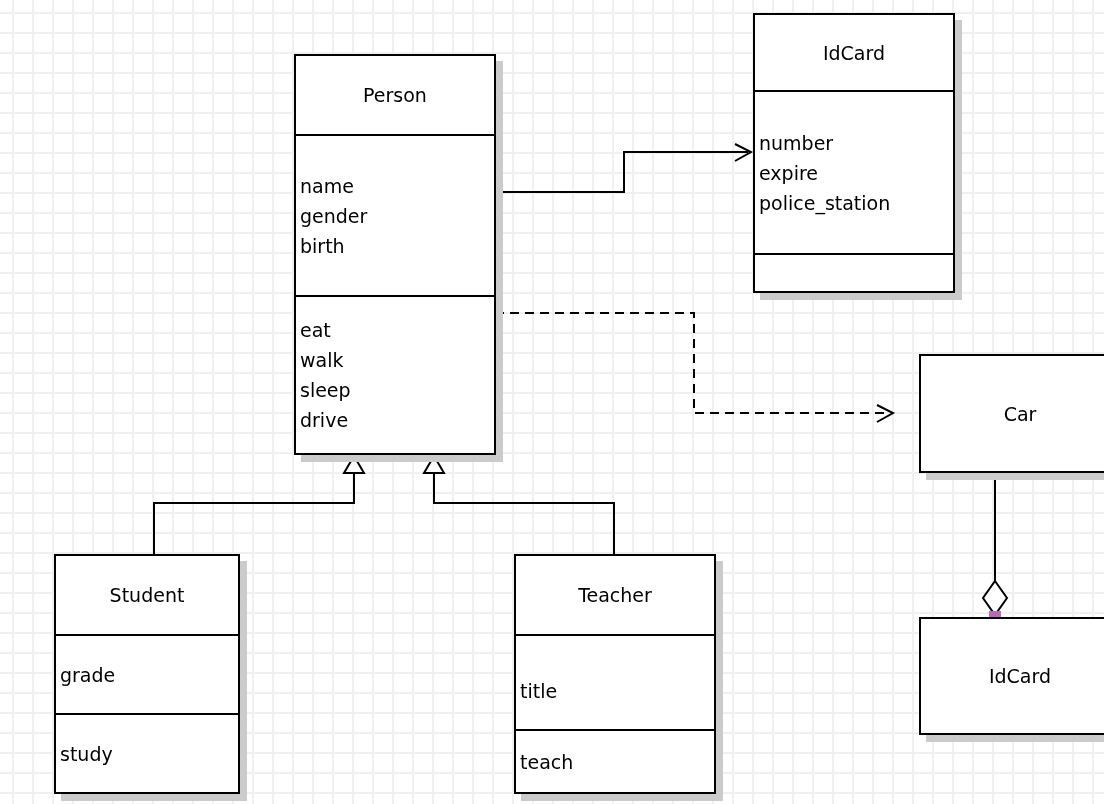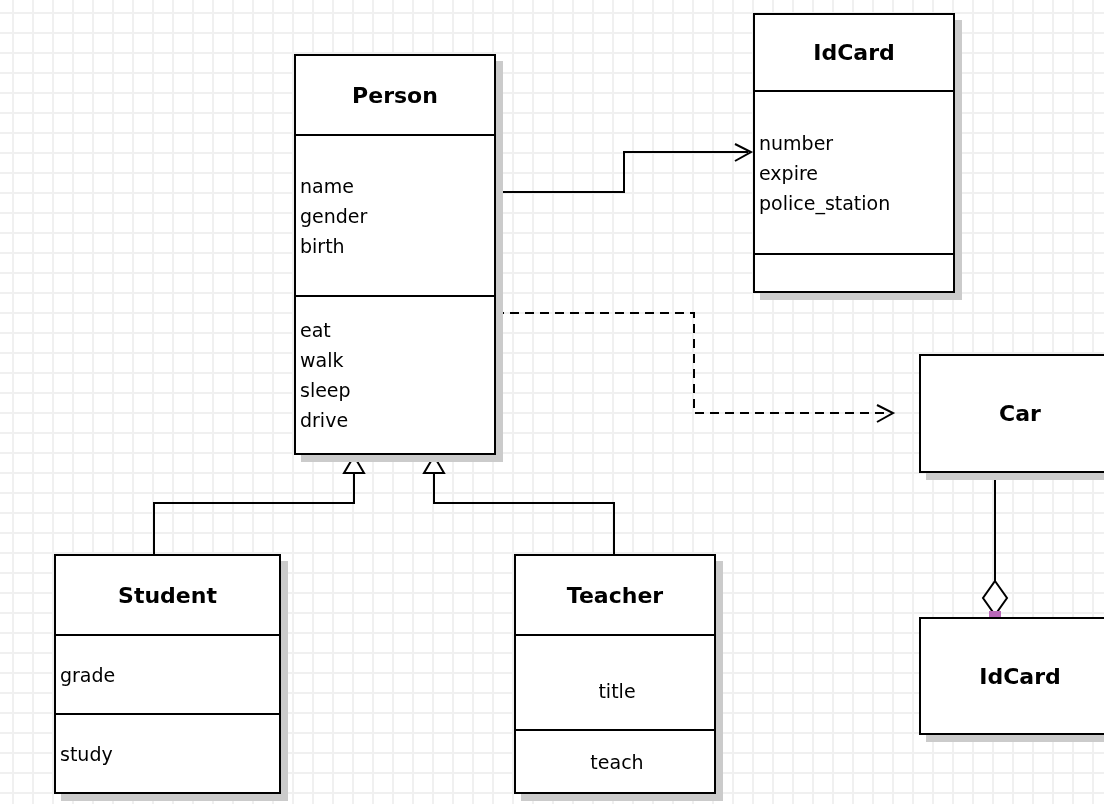--- a/index.html
+++ b/index.html
@@ -27,22 +27,22 @@
     border: 2px solid #000000;
     box-shadow: 7px 7px 0 #cbcbcb;
     display: flex;
     flex-direction: column;
     color: #000000;
   }
   .uml-title {
     display: flex;
     align-items: center;
     justify-content: center;
-    font-weight: bold;
-    font-size: 22px;
+    font-weight: normal;
+    font-size: 19px;
     flex: none;
   }
   .with-divider { border-bottom: 2px solid #000000; }
   .uml-section {
     display: flex;
     flex-direction: column;
     justify-content: center;
     padding-left: 4px;
     font-size: 19px;
     line-height: 30px;
@@ -121,31 +121,31 @@
   </div>
 
   <div class="uml-class simple" style="left:895px; top:354px; width:202px; height:119px;">
     <div class="uml-title">Car</div>
   </div>
 
   <div class="uml-class simple" style="left:895px; top:617px; width:202px; height:118px;">
     <div class="uml-title">IdCard</div>
   </div>
 
-  <div class="uml-class" style="left:54px; top:554px; width:227px; height:240px;">
+  <div class="uml-class" style="left:54px; top:554px; width:186px; height:240px;">
     <div class="uml-title with-divider" style="height:78px;">Student</div>
     <div class="uml-section with-divider" style="height:77px;">
       <div class="member">grade</div>
     </div>
     <div class="uml-section grow">
       <div class="member">study</div>
     </div>
   </div>
 
-  <div class="uml-class" style="left:514px; top:554px; width:202px; height:240px;text-align:center;">
+  <div class="uml-class" style="left:514px; top:554px; width:202px; height:240px;">
     <div class="uml-title with-divider" style="height:78px;">Teacher</div>
     <div class="uml-section with-divider" style="height:77px;margin-top:16px;">
       <div class="member">title</div>
     </div>
     <div class="uml-section grow">
       <div class="member">teach</div>
     </div>
   </div>
 
 </div>

